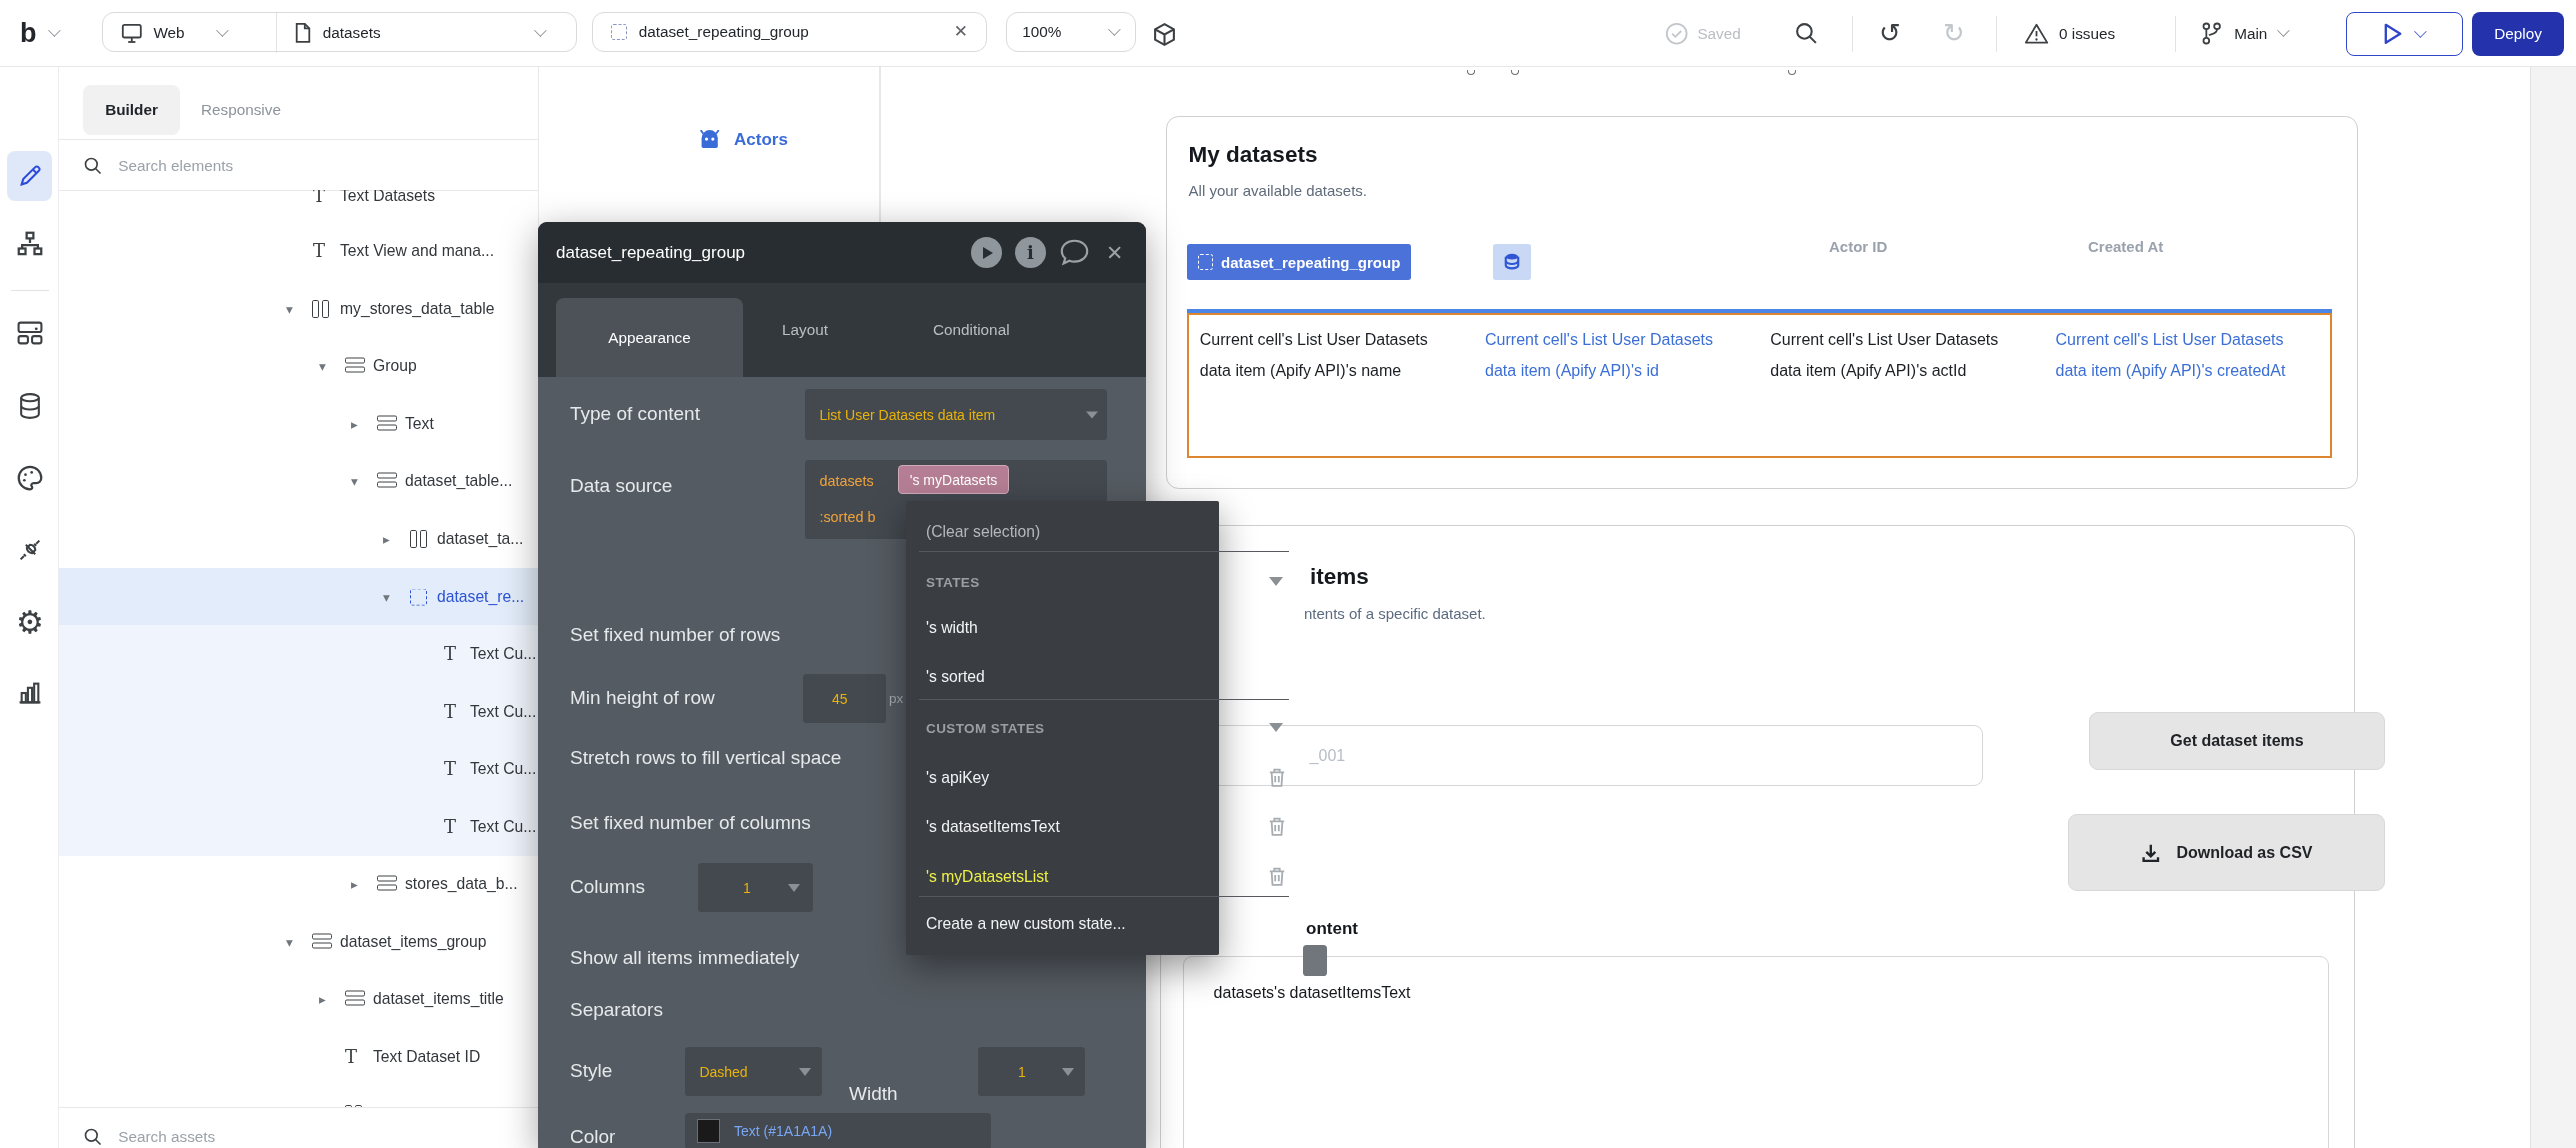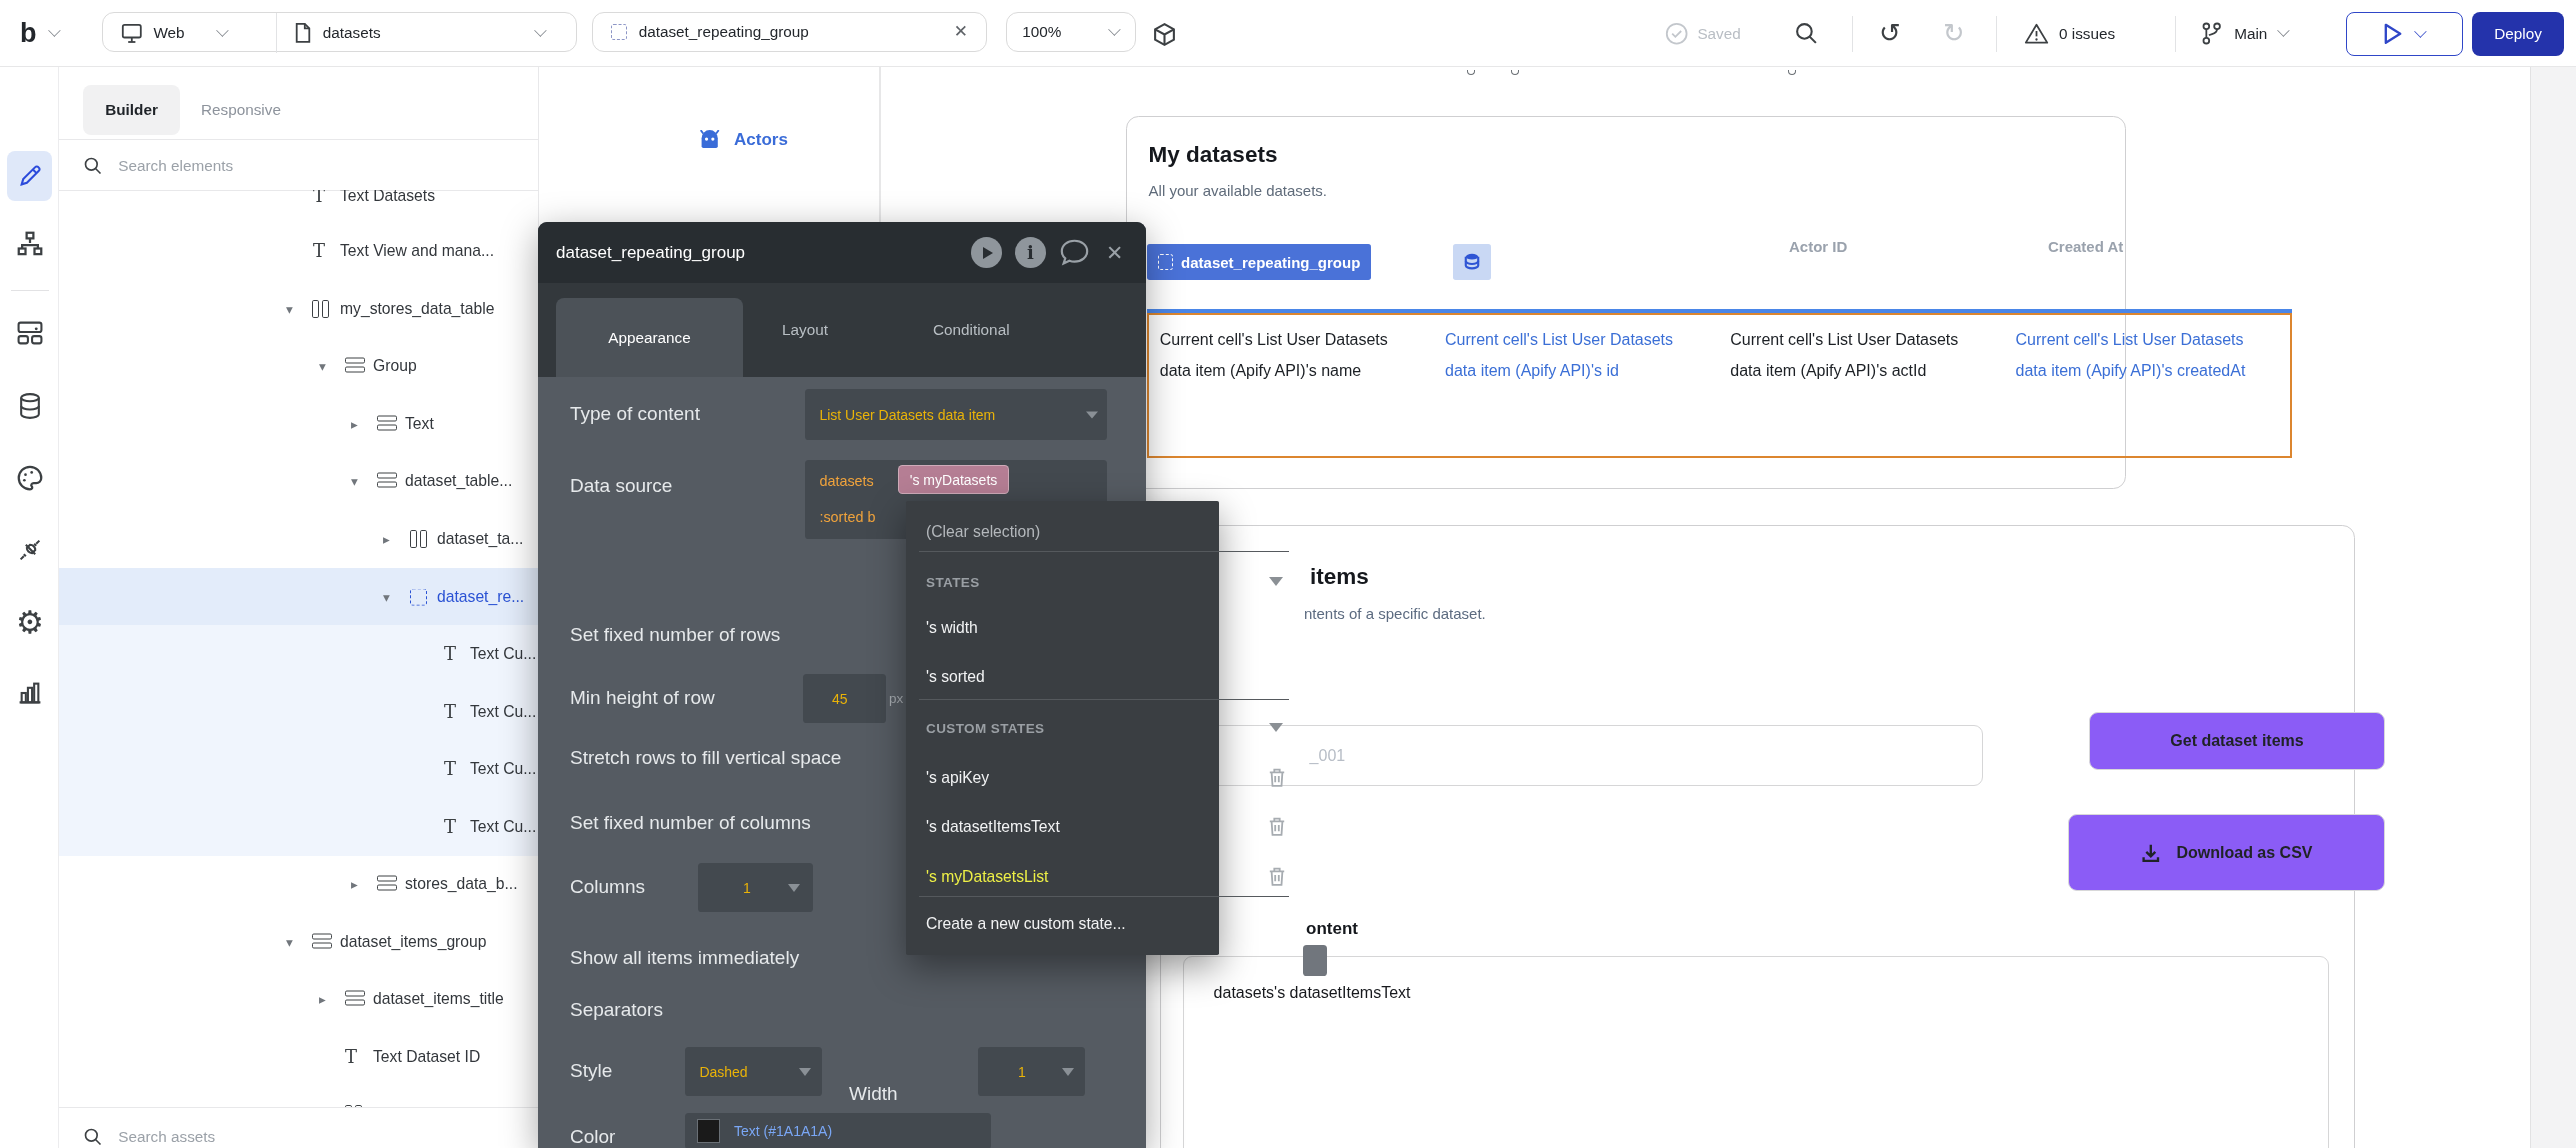--- a/index.html
+++ b/index.html
@@ -52,21 +52,21 @@
 
   
   #canvas{position:absolute;left:59px;top:67px;width:2517px;height:1081px;background:#fff;z-index:10}
   .frag-mark{position:absolute;width:8px;height:5.4px;border:1.8px solid #6b7075;border-top:none;border-radius:0 0 4.5px 4.5px}
   #page-vline{position:absolute;left:820px;top:0;width:1.8px;height:157px;background:#e7e7e8}
   #right-strip{position:absolute;left:2471px;top:0;width:46px;height:1081px;background:#f3f3f4;border-left:0.9px solid #e2e2e3}
   .card{position:absolute;background:#fff;border:1.8px solid #cfcfd1;border-radius:12.6px}
   .colhead{position:absolute;font-size:15px;font-weight:bold;color:#9aa2ad}
   .cell{font-size:16px;line-height:31px;padding:9px 12.6px 0 10.8px}
   .blue{color:#3b6fd6}
-  .btn{position:absolute;border:1.8px solid #d8d8d9;border-radius:9px;background:#8b5cf6;display:flex;align-items:center;justify-content:center;font-size:16px;font-weight:bold;color:#202327}
+  .btn{position:absolute;border:1.8px solid #d8d8d9;border-radius:9px;background:#e5e5e5;display:flex;align-items:center;justify-content:center;font-size:16px;font-weight:bold;color:#202327}
 
   
   #inspector{position:absolute;left:538px;top:222px;width:608px;height:927px;z-index:50;border-radius:9px 9px 0 0;box-shadow:0 9px 36px rgba(0,0,0,.35);background:#555b62}
   #insp-title{position:absolute;left:0;top:0;width:608px;height:61px;background:#282d31;border-radius:9px 9px 0 0}
   #insp-tabs{position:absolute;left:0;top:61px;width:608px;height:94px;background:#33383c}
   #insp-tab-active{position:absolute;left:18px;top:15.3px;width:187px;height:79px;background:#4c5258;border-radius:8px 8px 0 0;display:flex;align-items:center;justify-content:center;color:#fff;font-size:15.3px}
   .insp-tab{position:absolute;top:0;height:94px;display:flex;align-items:center;color:#b9bfc4;font-size:15.3px}
   .flabel{position:absolute;font-size:19px;color:#e6e9eb;transform:translateY(-50%);white-space:nowrap}
   .fbox{position:absolute;background:#43494f;border-radius:3.6px}
   .fbox .val{position:absolute;left:14.4px;top:50%;transform:translateY(-50%);font-size:14px;color:#eab308;white-space:nowrap}
@@ -97,21 +97,21 @@
       <svg width="23.4" height="20" viewBox="0 0 26 22">
           <path d="M4 9 a9 9 0 0 1 18 0 v9 a2 2 0 0 1 -2 2 h-14 a2 2 0 0 1 -2 -2 z" fill="#3a6cd8"></path>
           <line x1="6" y1="4" x2="3" y2="0" stroke="#3a6cd8" stroke-width="2"></line>
           <line x1="20" y1="4" x2="23" y2="0" stroke="#3a6cd8" stroke-width="2"></line>
           <circle cx="9.5" cy="10" r="1.8" fill="#fff"></circle>
           <circle cx="16.5" cy="10" r="1.8" fill="#fff"></circle>
         </svg>
       <span style="font-size:17px;font-weight:bold;color:#3a6cd8">Actors</span>
     </div>
 
-    <div class="card" style="left:1067px;top:49px;width:1000px;height:373px">
+    <div class="card" style="left:1107px;top:49px;width:1192px;height:373px">
       <div style="position:absolute;left:21.6px;top:25px;font-size:22.5px;font-weight:bold;color:#15181d">My datasets</div>
       <div style="position:absolute;left:21.6px;top:65px;font-size:15px;color:#5f6b7a">All your available datasets.</div>
       <span class="colhead" style="left:662px;top:121px">Actor ID</span>
       <span class="colhead" style="left:921px;top:121px">Created At</span>
 
       <div class="abs flex" style="left:20px;top:127px;height:36px;background:#4a72d8;border-radius:2.7px;padding:0 10.8px;gap:8px;z-index:2">
         <span style="width:15.3px;height:15.3px;border:1.8px dashed #fff;border-radius:2.7px"></span>
         <span style="color:#fff;font-size:15px;font-weight:bold">dataset_repeating_group</span>
       </div>
       <div class="abs flex" style="left:326px;top:127px;width:38px;height:36px;background:#c9d8f4;border-radius:2.7px;justify-content:center;z-index:2">

